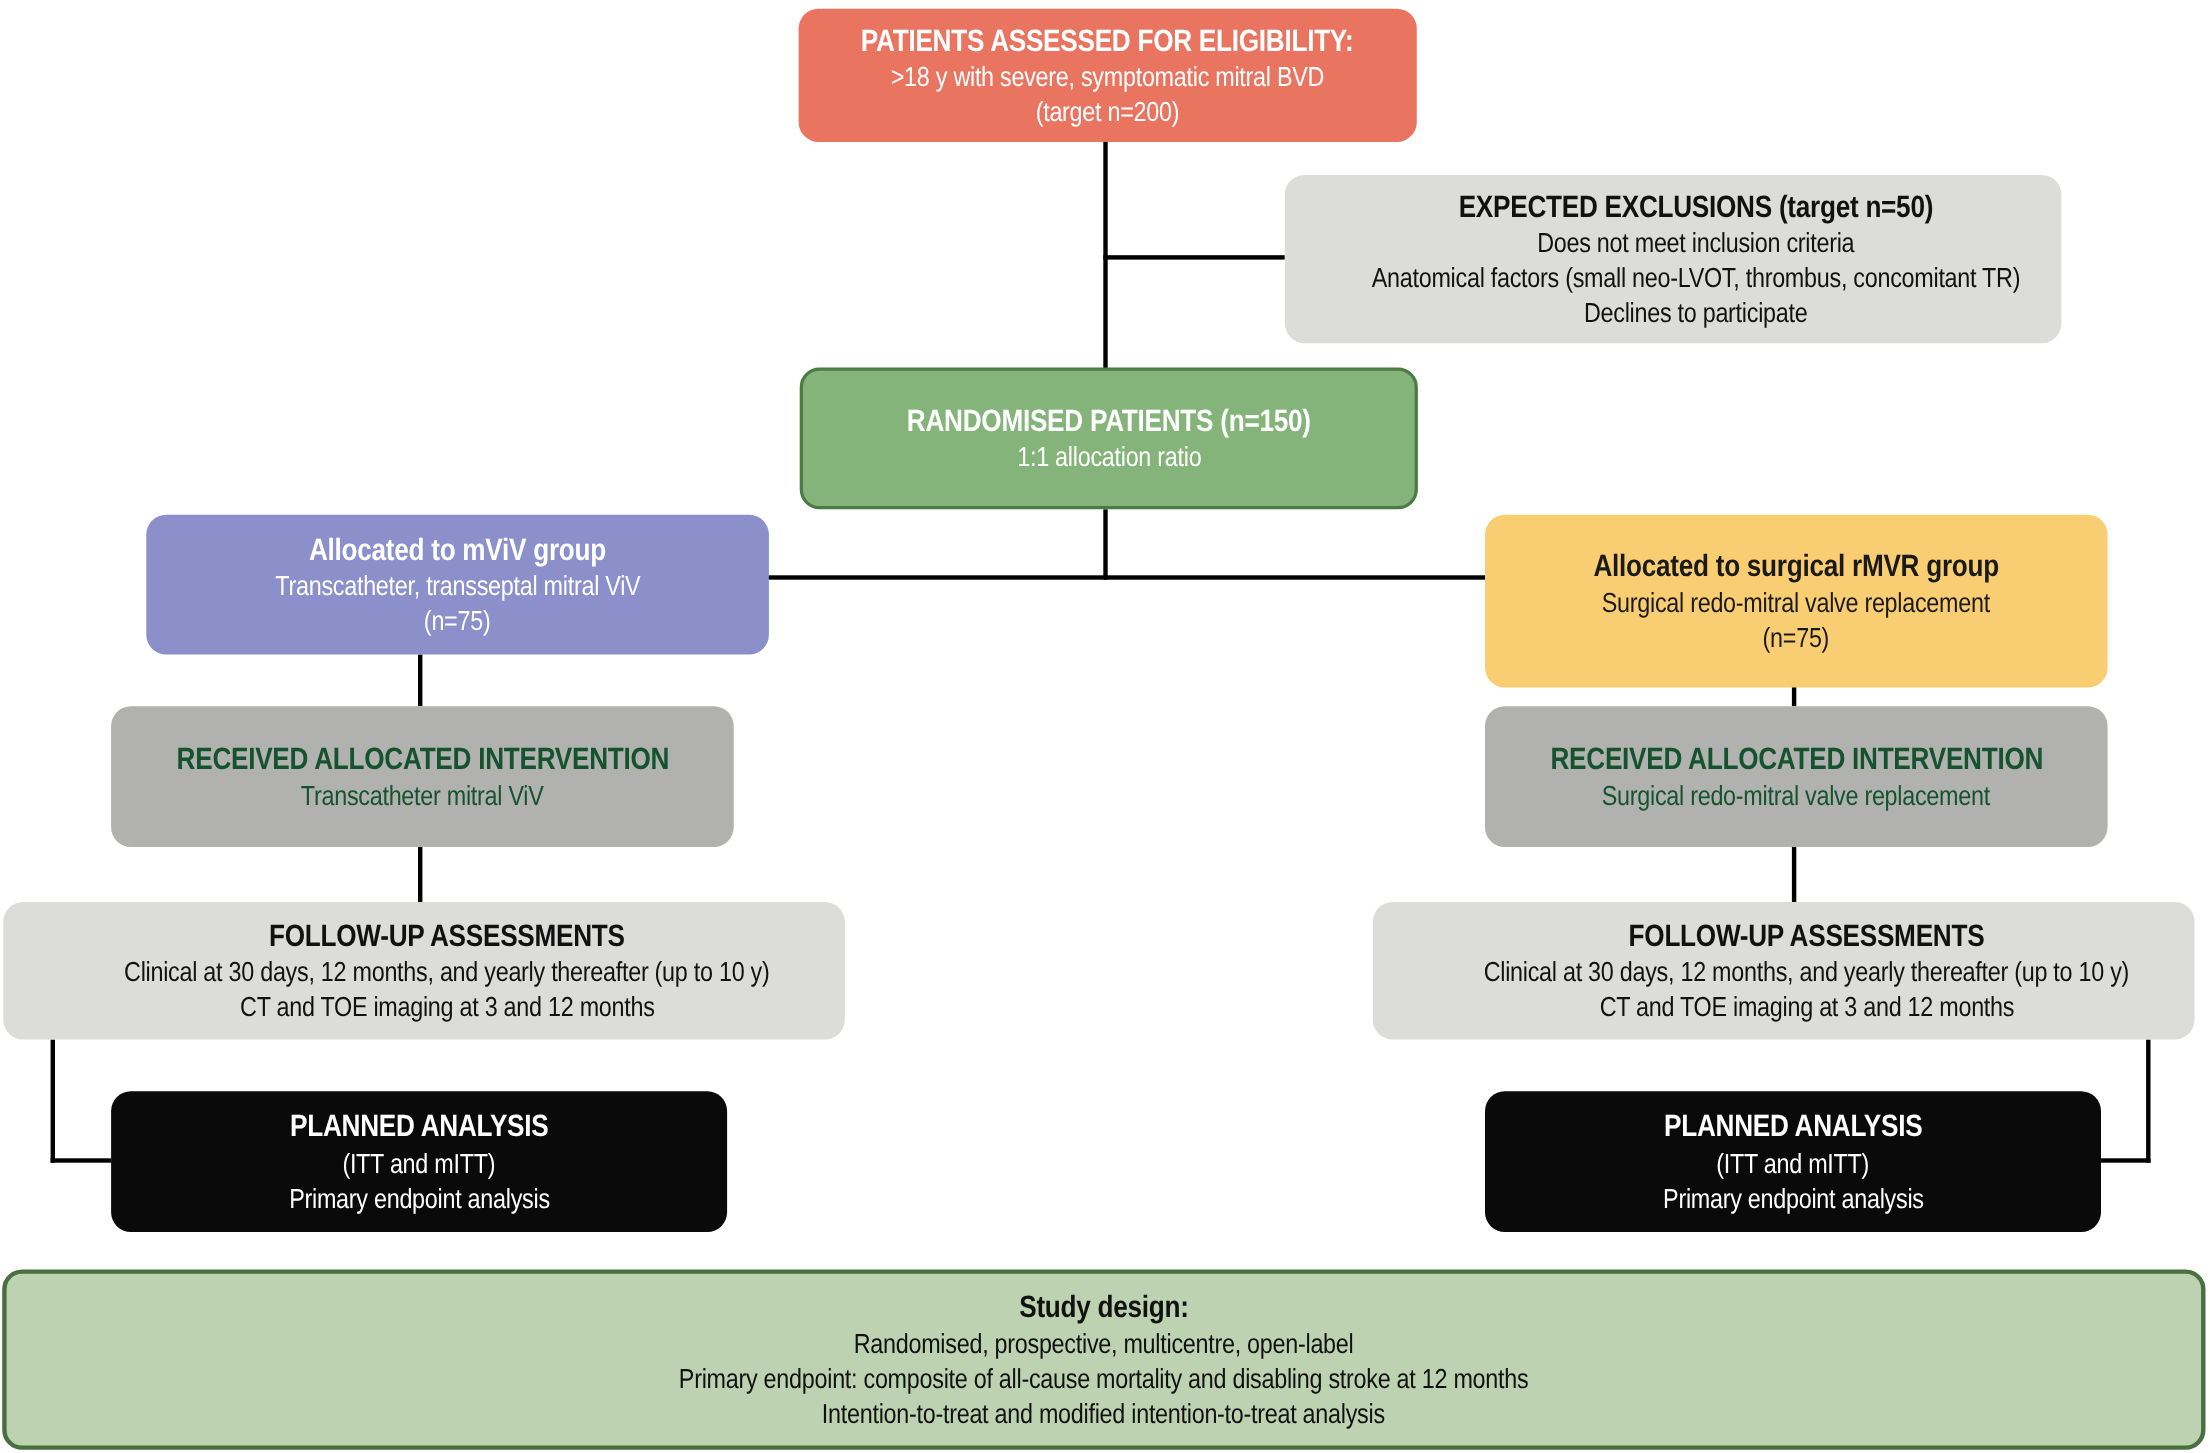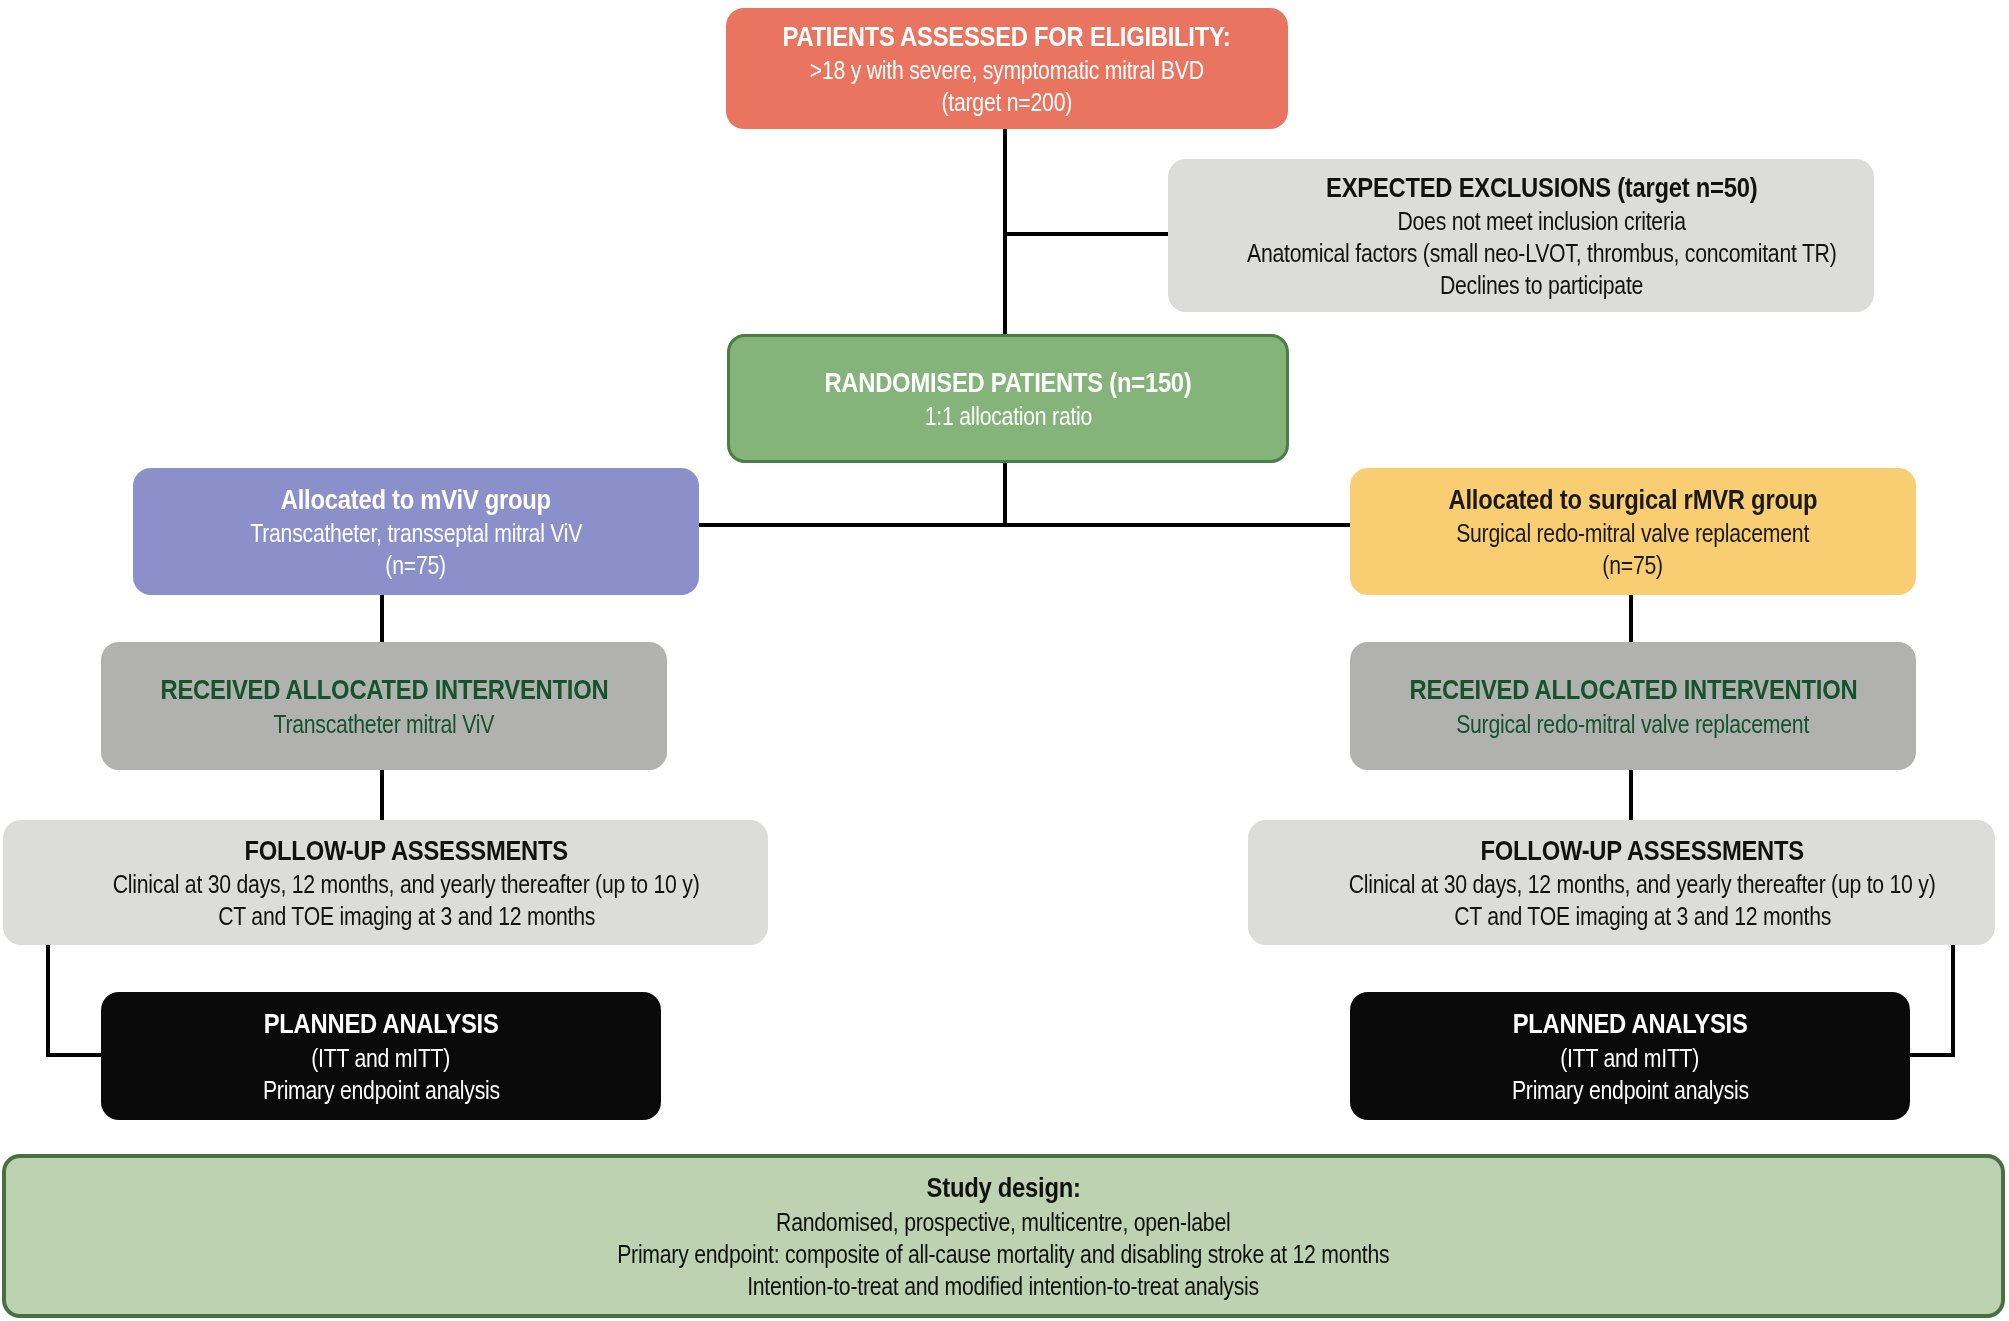--- a/index.html
+++ b/index.html
@@ -90,21 +90,21 @@
     <div class="title">RANDOMISED PATIENTS (n=150)</div>
     <div class="line">1:1 allocation ratio</div>
   </div>
 
   <div class="box purple" style="left:101px; top:468px; width:566px; height:127px;margin-left:32px;">
     <div class="title">Allocated to mViV group</div>
     <div class="line">Transcatheter, transseptal mitral ViV</div>
     <div class="line">(n=75)</div>
   </div>
 
-  <div class="box yellow" style="left:1350px; top:468px; width:566px; height:127px;">
+  <div class="box yellow" style="left:1350px; top:468px; width:566px; height:157px;">
     <div class="title">Allocated to surgical rMVR group</div>
     <div class="line">Surgical redo-mitral valve replacement</div>
     <div class="line">(n=75)</div>
   </div>
 
   <div class="box midgray" style="left:101px; top:642px; width:566px; height:128px;">
     <div class="title">RECEIVED ALLOCATED INTERVENTION</div>
     <div class="line">Transcatheter mitral ViV</div>
   </div>
 

